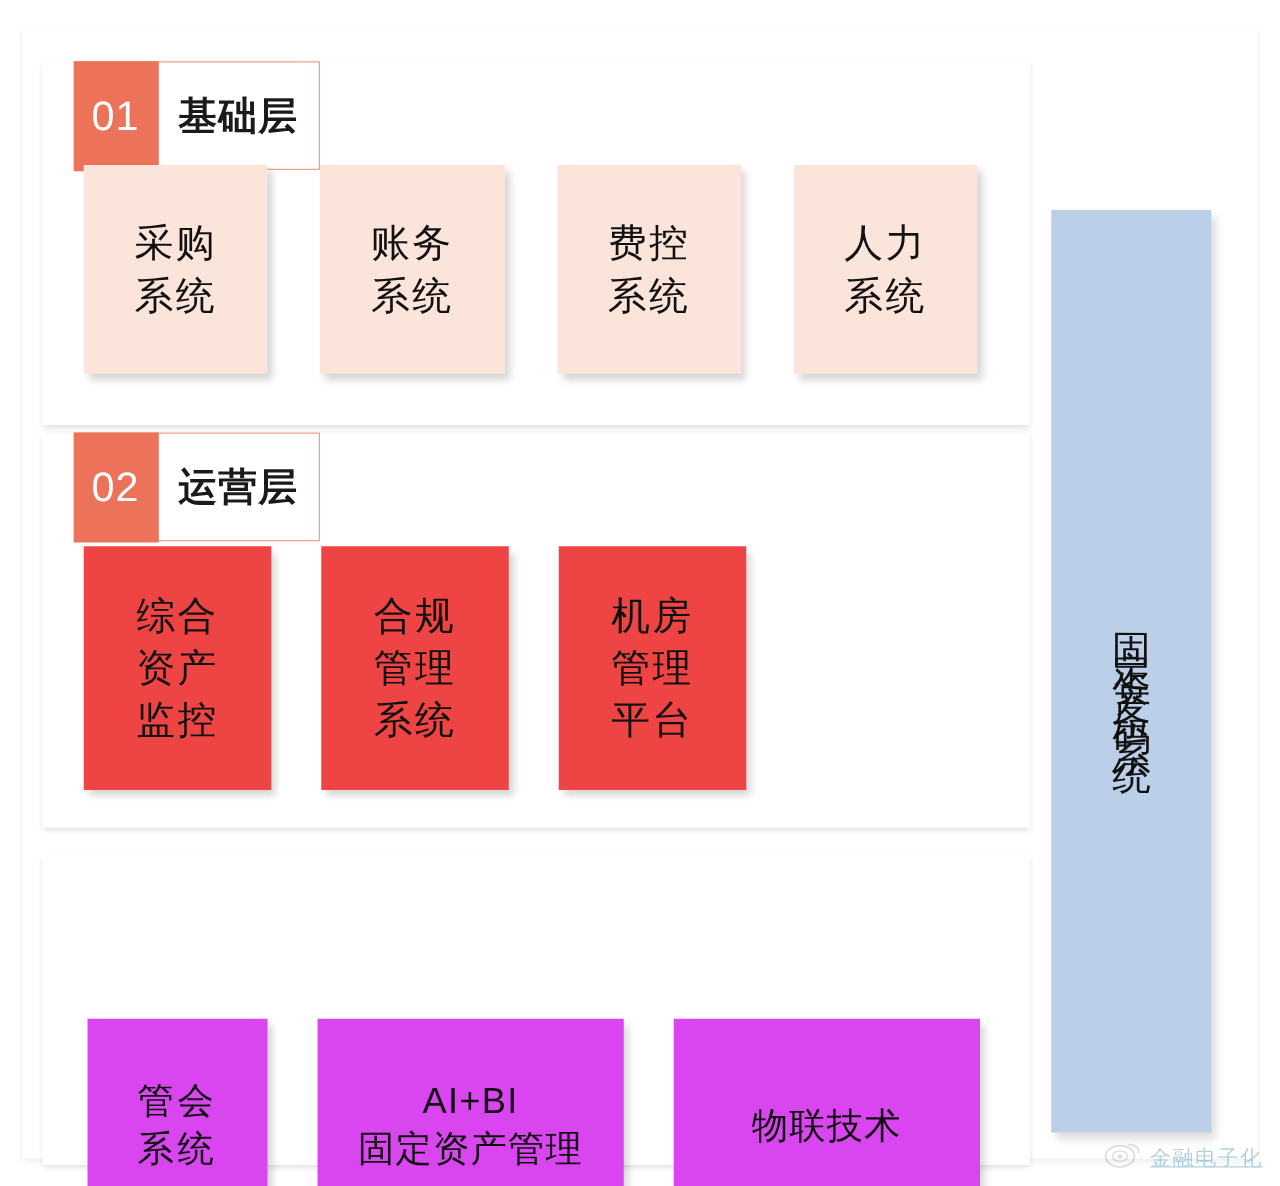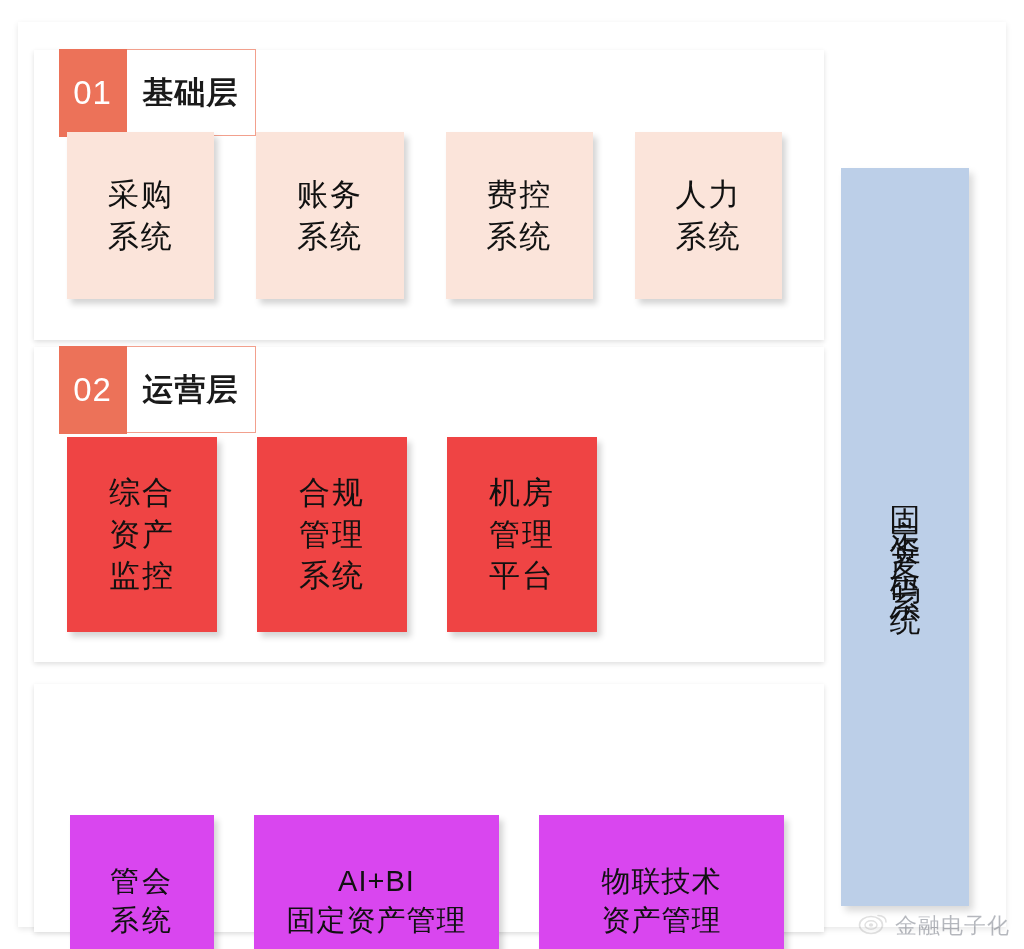--- a/index.html
+++ b/index.html
@@ -168,24 +168,25 @@
     position: absolute;
     right: 14px;
     bottom: 8px;
     display: flex;
     align-items: center;
     gap: 7px;
     opacity: 0.30;
     pointer-events: none;
   }
   .watermark-text {
-    font-size: 22px;
-    color: #0f172a;
+    font-size: 17px;
+    color: #0369a1;
     letter-spacing: 1px;
     font-weight: 500;
+    text-decoration: underline;
   }
   .weibo-eye { display: block; }
 </style>
 </head>
 <body>
 
 <div id="diagram-root">
 
   <div class="layers">
 
@@ -243,21 +244,20 @@
         <div class="box box-l3 w-narrow">
           <span class="ln">管会</span>
           <span class="ln">系统</span>
         </div>
         <div class="box box-l3 w-wide">
           <span class="ln">AI+BI</span>
           <span class="ln">固定资产管理</span>
         </div>
         <div class="box box-l3 w-wide">
           <span class="ln">物联技术</span>
-          <span class="ln">资产管理</span>
         </div>
       </div>
     </div>
 
   </div>
 
   <div class="side-panel">
     <span class="side-panel-text">固定资产条码系统</span>
   </div>
 

